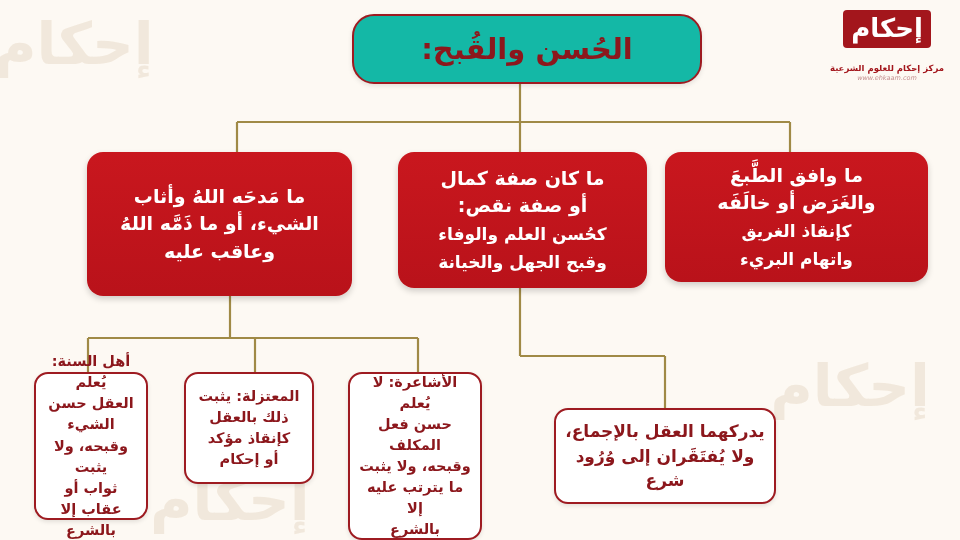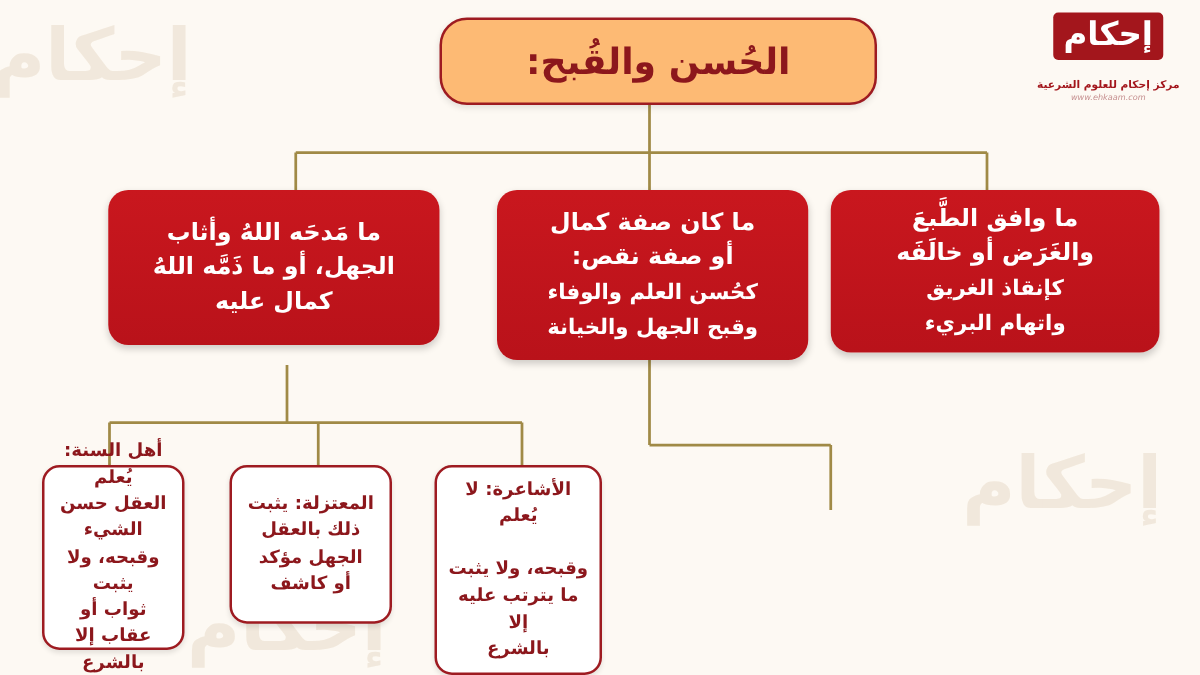--- a/index.html
+++ b/index.html
@@ -48,21 +48,21 @@
     position: absolute;
     box-sizing: border-box;
     display: flex;
     align-items: center;
     justify-content: center;
     text-align: center;
     line-height: 1.45;
   }
 
   .title-node {
-    background: #fdba74;
+    background: #14b8a6;
     border: 2px solid #9e1b21;
     border-radius: 22px;
     color: #8c171c;
     font-size: 29px;
     font-weight: bold;
     box-shadow: 0 2px 5px rgba(0,0,0,.10);
   }
 
   .red-node {
     background: #c8161d;
@@ -172,57 +172,64 @@
 
   <div class="node red-node" style="right:32px; top:152px; width:263px; height:130px;">
     <span class="node-text">
       <span>ما وافق الطَّبعَ</span><br>
       <span>والغَرَض أو خالَفَه</span><br>
       <span class="sub">كإنقاذ الغريق</span><br>
       <span class="sub">واتهام البريء</span>
     </span>
   </div>
 
-  <div class="node red-node" style="right:608px; top:152px; width:265px; height:124px;">
+  <div class="node red-node" style="right:608px; top:152px; width:265px; height:144px;">
     <span class="node-text">
       <span>ما مَدحَه اللهُ وأثاب</span><br>
-      <span>الجهل، أو ما ذَمَّه اللهُ</span><br>
-      <span>كمال عليه</span>
+      <span>الشيء، أو ما ذَمَّه اللهُ</span><br>
+      <span>وعاقب عليه</span>
     </span>
   </div>
 
   <div class="node white-node" style="right:812px; top:372px; width:114px; height:148px;">
     <span class="node-text">
       <span>أهل السنة: يُعلم</span><br>
       <span>العقل حسن الشيء</span><br>
       <span>وقبحه، ولا يثبت</span><br>
       <span>ثواب أو عقاب إلا</span><br>
       <span>بالشرع</span>
     </span>
   </div>
 
-  <div class="node white-node" style="right:646px; top:372px; width:130px; height:127px;">
+  <div class="node white-node" style="right:646px; top:372px; width:130px; height:112px;">
     <span class="node-text">
       <span>المعتزلة: يثبت</span><br>
       <span>ذلك بالعقل</span><br>
-      <span>الجهل مؤكد</span><br>
-      <span>أو كاشف</span>
+      <span>كإنقاذ مؤكد</span><br>
+      <span>أو إحكام</span>
     </span>
   </div>
 
   <div class="node white-node" style="right:478px; top:372px; width:134px; height:168px;">
     <span class="node-text">
       <span>الأشاعرة: لا يُعلم</span><br>
-      <br>
+      <span>حسن فعل المكلف</span><br>
       <span>وقبحه، ولا يثبت</span><br>
       <span>ما يترتب عليه إلا</span><br>
       <span>بالشرع</span>
     </span>
   </div>
 
+  <div class="node white-node wide" style="right:184px; top:408px; width:222px; height:96px;">
+    <span class="node-text">
+      <span>يدركهما العقل بالإجماع،</span><br>
+      <span>ولا يُفتَقَران إلى وُرُود</span><br>
+      <span>شرع</span>
+    </span>
+  </div>
 
   <div class="logo">
     <div class="logo-mark">إحكام</div>
     <div class="logo-sub">مركز إحكام للعلوم الشرعية</div>
     <div class="logo-url">www.ehkaam.com</div>
   </div>
 
 </div>
 
 </body></html>

